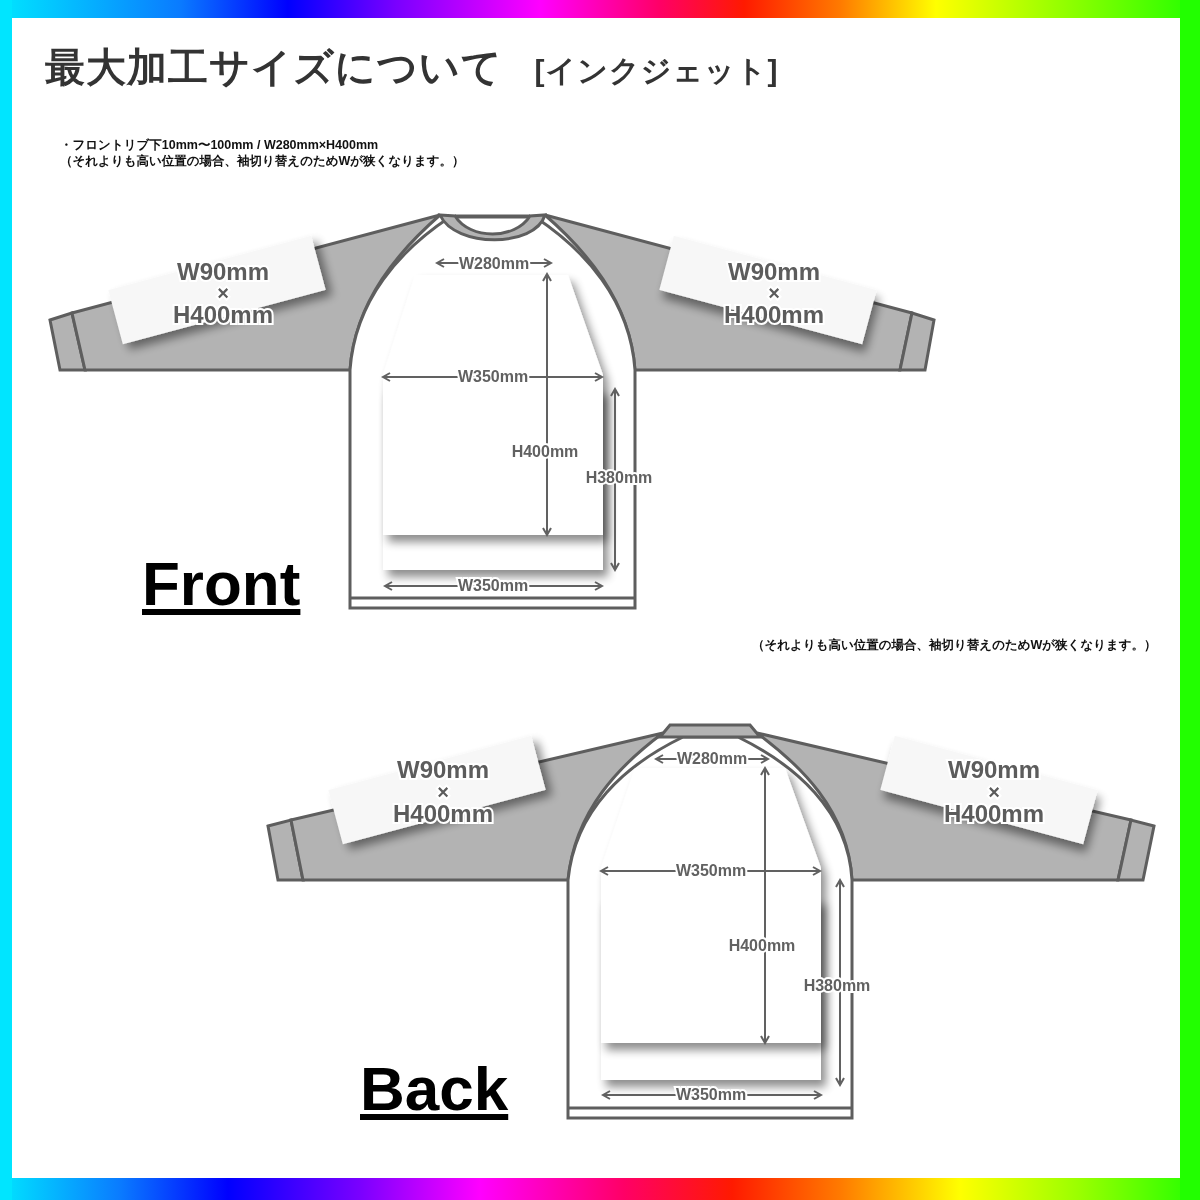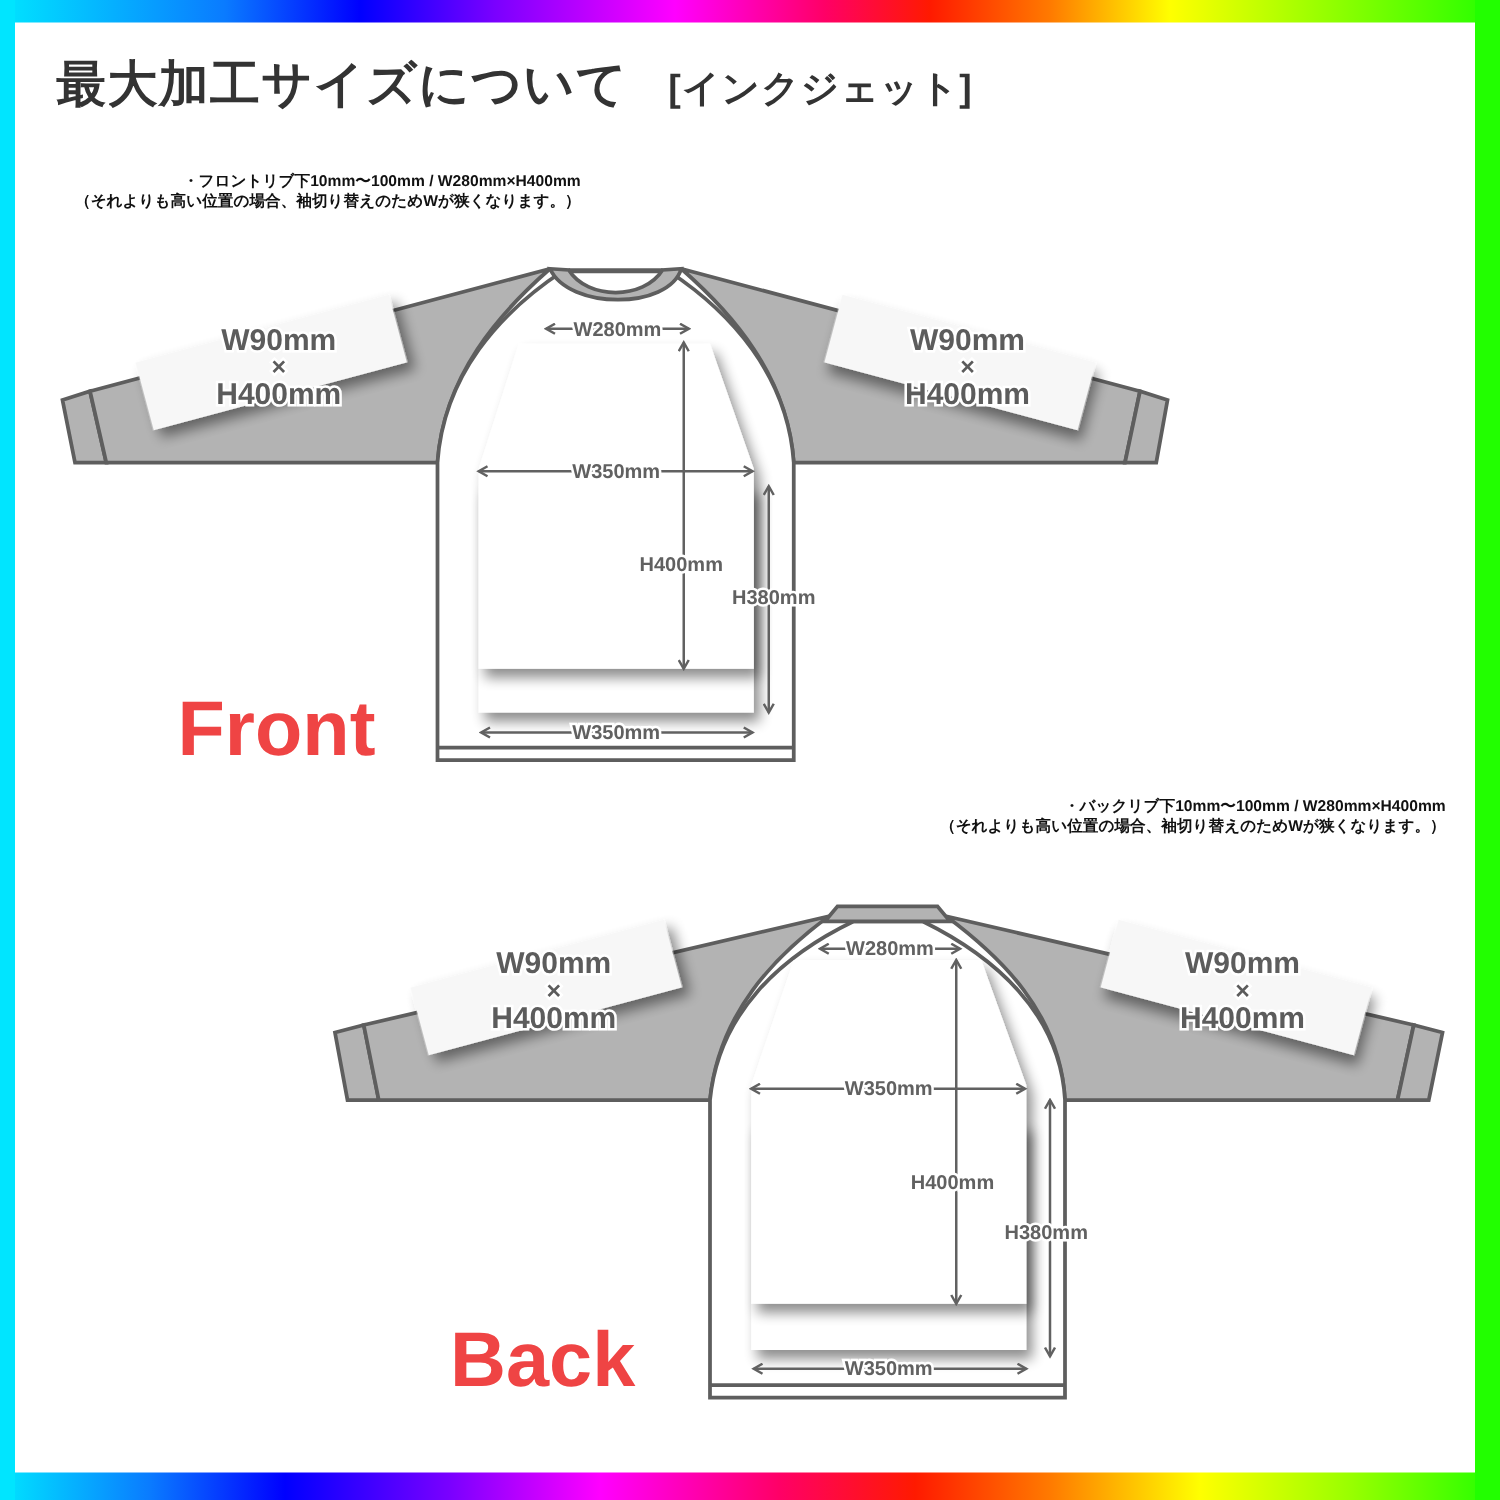--- a/index.html
+++ b/index.html
@@ -10,24 +10,24 @@
     background: linear-gradient(90deg, #00e5ff 0%, #0a7bff 15%, #0000ff 24%, #7a00ff 33%, #ff00ff 45%, #ff0066 55%, #ff1a00 62%, #ff7a00 70%, #ffff00 78%, #99ff00 88%, #22ff00 100%); }
   .frame .bottom { position: absolute; left: 0; bottom: 0; width: 1200px; height: 22px;
     background: linear-gradient(90deg, #00e5ff 0%, #0a7bff 10%, #0000ff 19%, #7a00ff 30%, #ff00ff 40%, #ff0066 52%, #ff1a00 61%, #ff7a00 70%, #ffff00 80%, #99ff00 90%, #22ff00 100%); }
   .frame .left { position: absolute; left: 0; top: 0; width: 12px; height: 1200px; background: #00e5ff; }
   .frame .right { position: absolute; right: 0; top: 0; width: 20px; height: 1200px; background: #22ff00; }
 
   .title { position: absolute; left: 45px; top: 40px; font-size: 40px; font-weight: bold; color: #333;
            letter-spacing: 1px; white-space: nowrap; }
   .title .sub { font-size: 30px; margin-left: 32px; }
 
-  .notes { position: absolute; font-size: 12.5px; font-weight: bold; color: #111; line-height: 16px; white-space: nowrap; text-align: right; }
+  .notes { position: absolute; font-size: 12.5px; font-weight: bold; color: #111; line-height: 16px; white-space: nowrap; }
   .notes div { margin: 0; }
 
-  .view-label { position: absolute; font-size: 62px; font-weight: bold; color: #ef4444; }
+  .view-label { position: absolute; font-size: 62px; font-weight: bold; color: #000000; text-decoration: underline; }
 
   svg.shirt { position: absolute; left: 0; top: 0; overflow: visible; }
   .dim-halo { font-family: "Liberation Sans", sans-serif; font-weight: bold; fill: #616161; stroke: #fff; stroke-width: 4px; paint-order: stroke; }
   .sleeve-lbl { font-family: "Liberation Sans", sans-serif; font-weight: bold; fill: #5c5c5c; stroke: #fff; stroke-width: 4px; paint-order: stroke; }
 </style>
 </head>
 <body>
 
 <div class="frame">
   <div class="top"></div>
@@ -39,21 +39,20 @@
 <div class="title">
   <span>最大加工サイズについて</span><span class="sub">[インクジェット]</span>
 </div>
 
 <div class="notes" style="left:60px; top:137px;">
   <div>・フロントリブ下10mm〜100mm / W280mm×H400mm</div>
   <div>（それよりも高い位置の場合、袖切り替えのためWが狭くなります。）</div>
 </div>
 
 <div class="notes" style="left:752px; top:637px;">
-  <div>・バックリブ下10mm〜100mm / W280mm×H400mm</div>
   <div>（それよりも高い位置の場合、袖切り替えのためWが狭くなります。）</div>
 </div>
 
 <div class="view-label" style="left:142px; top:548px;">Front</div>
 <div class="view-label" style="left:360px; top:1053px;">Back</div>
 
 <svg class="shirt" width="1200" height="1200">
   <defs>
     <filter id="sh" x="-20%" y="-20%" width="150%" height="150%">
       <feGaussianBlur in="SourceAlpha" stdDeviation="5"></feGaussianBlur>

